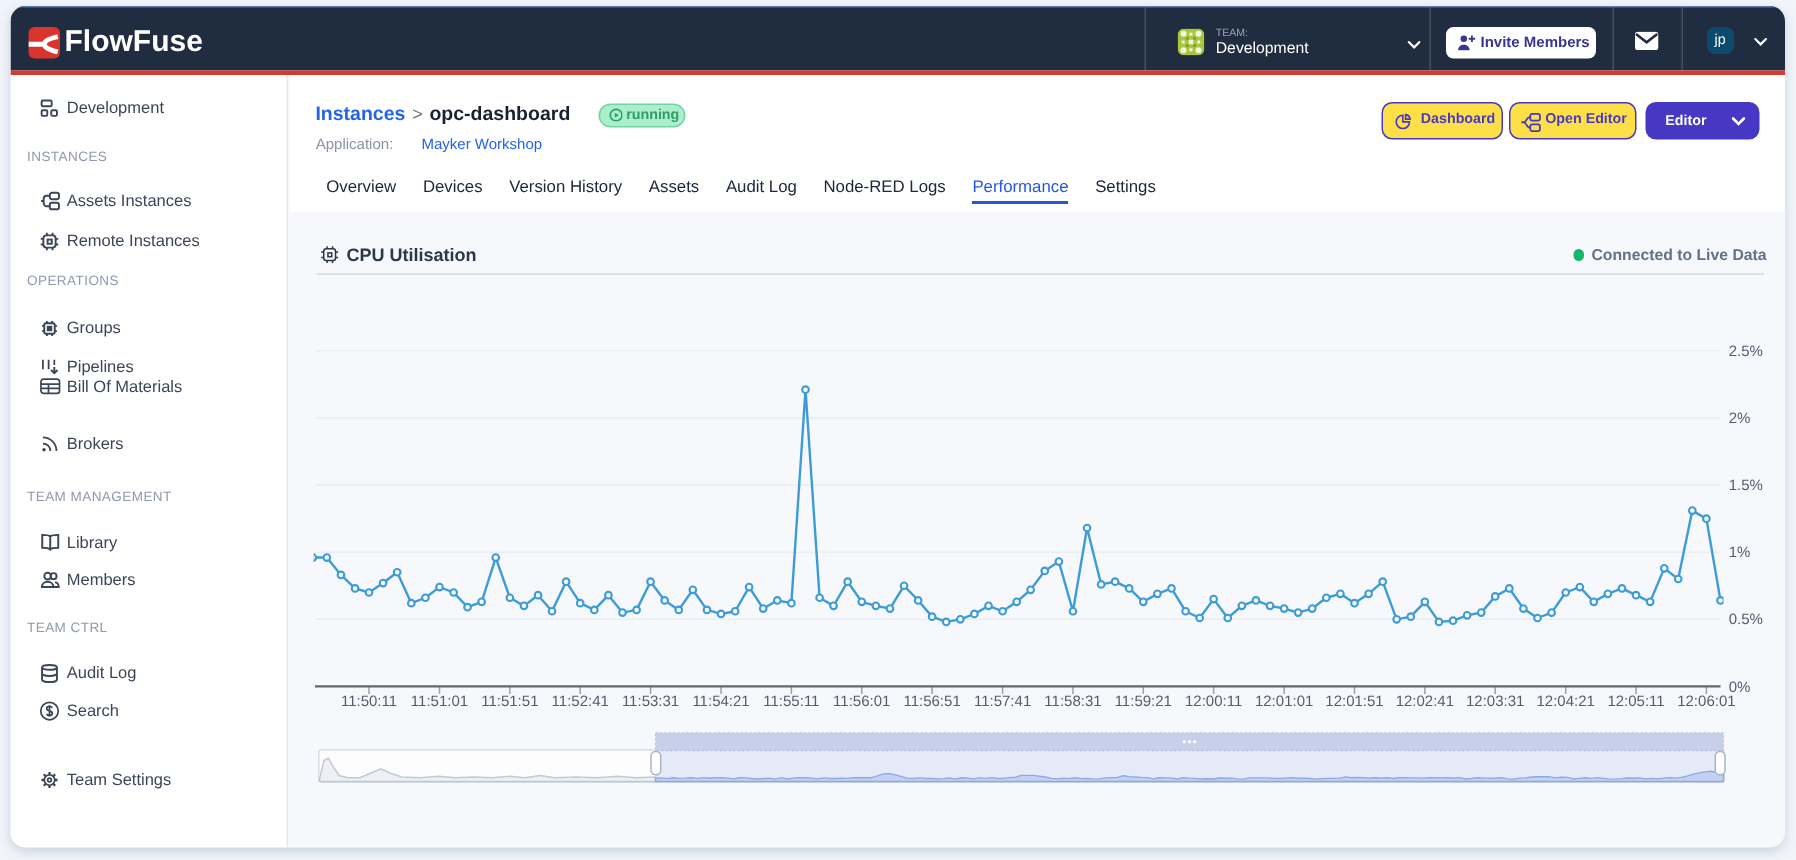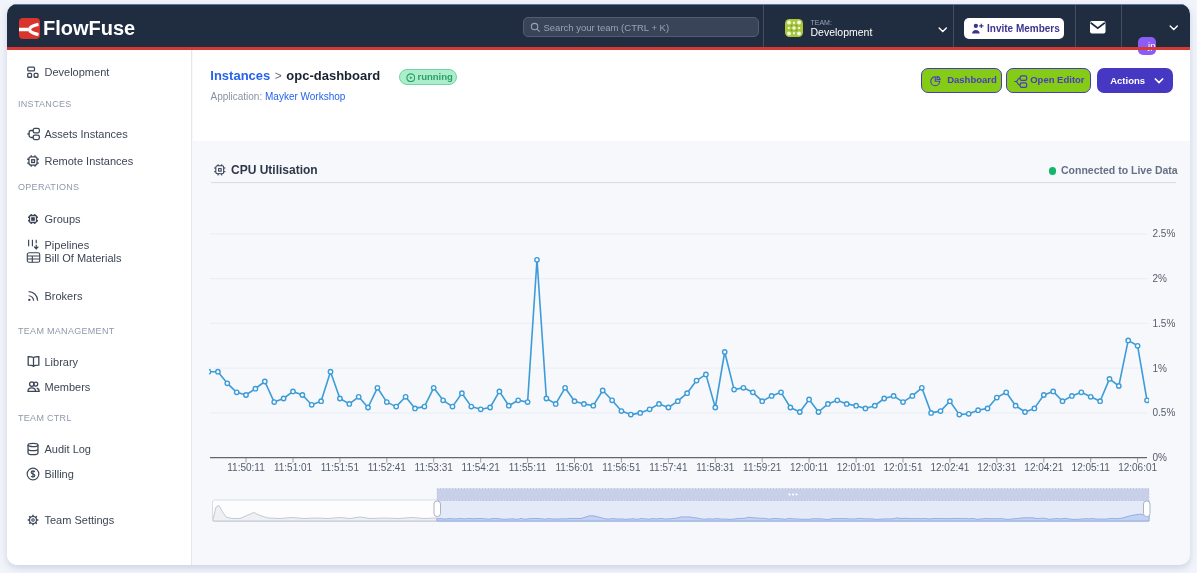--- a/index.html
+++ b/index.html
@@ -8,37 +8,37 @@
 #redline{position:absolute;left:0;top:43px;width:100%;height:2.5px;background:#d63b33;}
 .navsep{position:absolute;top:0;width:1px;height:43px;background:rgba(255,255,255,0.17);}
 #logo{position:absolute;left:12px;top:13px;width:21px;height:21px;background:#d9352c;border-radius:4px;}
 #logotx{position:absolute;left:36px;top:12px;color:#fff;font-size:20px;font-weight:bold;}
 #search{position:absolute;left:516px;top:12px;width:236px;height:20px;background:#3a4458;border:1px solid #525d72;border-radius:5px;color:#9aa3b3;font-size:9.5px;line-height:18px;}
 #search .ph{position:absolute;left:19.5px;top:0.5px;}
 #teamav{position:absolute;left:778px;top:14.3px;width:18px;height:17.5px;border-radius:4.5px;overflow:hidden;}
 .tlabel{position:absolute;left:803.5px;top:13.5px;color:#9aa3b3;font-size:7px;}
 .tname{position:absolute;left:803.5px;top:20.5px;color:#fff;font-size:10.5px;font-weight:normal;}
 #invite{position:absolute;left:957px;top:12.5px;width:100px;height:21px;background:#fff;border-radius:5px;color:#3b3590;font-size:10px;font-weight:bold;line-height:21px;}
-#jp{position:absolute;left:1131px;top:13.4px;width:17.5px;height:17.5px;border-radius:5px;background:#8b5cf6;color:#fff;font-size:9.5px;text-align:right;line-height:17.5px;margin-top:19px;}
+#jp{position:absolute;left:1131px;top:13.4px;width:17.5px;height:17.5px;border-radius:5px;background:#0c4a6e;color:#fff;font-size:9.5px;text-align:center;line-height:17.5px;}
 #sidebar{position:absolute;left:0;top:45.5px;width:184.5px;height:515.5px;background:#fff;border-right:1px solid #e4e7ee;}
 .sitem{position:absolute;left:19px;height:16px;line-height:16px;color:#3c4656;font-size:11px;white-space:nowrap;}
 .sitem svg{position:absolute;left:0px;top:50%;margin-top:-7px;}
 .sitem span{margin-left:18.5px;}
 .shead{position:absolute;left:11px;color:#8f99ab;font-size:9px;letter-spacing:0.3px;white-space:nowrap;}
 #header{position:absolute;left:185.5px;top:45.5px;width:997.5px;height:91px;background:#fff;}
 #crumbs{position:absolute;left:17.8px;top:18px;font-size:13px;font-weight:bold;color:#182230;}
 #crumbs .lk{color:#2563eb;}
 #crumbs .sep{color:#6b7280;font-weight:normal;padding:0 4.5px;font-size:12px;}
 #runpill{position:absolute;left:206.5px;top:19.5px;height:16px;padding:0 3.5px 0 5.5px;background:#aaeeca;border:1px solid #72d3a4;border-radius:8.5px;color:#2f9e6a;font-size:9.5px;line-height:14.5px;font-weight:bold;}
 #appline{position:absolute;left:18px;top:41.5px;font-size:10px;color:#8a92a3;}
-#appline a{color:#2563eb;}
+#appline a{color:#2563eb;margin-left:16px;}
 #tabs{position:absolute;left:25px;top:69px;font-size:11.2px;color:#202939;white-space:nowrap;}
 #tabs span{display:inline-block;margin-right:17.8px;padding-bottom:3px;}
 #tabs .act{color:#2457e0;border-bottom:2.5px solid #2457e0;}
-.btn{position:absolute;top:18.5px;height:25.4px;border:1.3px solid #4b3ac0;border-radius:7px;background:#84cc16;color:#4b3ac0;font-size:9.5px;font-weight:bold;line-height:22.8px;white-space:nowrap;}
+.btn{position:absolute;top:18.5px;height:25.4px;border:1.3px solid #4b3ac0;border-radius:7px;background:#fde047;color:#4b3ac0;font-size:9.5px;font-weight:bold;line-height:22.8px;white-space:nowrap;}
 #actions{position:absolute;left:904.2px;top:18.5px;width:76px;height:25.4px;background:#4638c2;border-radius:7px;color:#fff;font-size:9.5px;font-weight:bold;line-height:25.4px;white-space:nowrap;}
 #ctitle{position:absolute;left:206px;top:158.5px;color:#2e3649;font-size:12px;font-weight:bold;white-space:nowrap;}
 #ctitle svg{vertical-align:-2.5px;margin-right:4.5px;}
 #conn{position:absolute;left:1041.5px;top:160px;color:#667085;font-size:10.5px;white-space:nowrap;font-weight:bold;}
 #conn .dot{display:inline-block;width:7.5px;height:7.5px;border-radius:4px;background:#12b76a;margin-right:5px;vertical-align:-0.5px;}
 svg.chart text{font-family:"Liberation Sans",sans-serif;}
 </style></head>
 <body>
 <div id="card">
  <div id="sidebar">
@@ -87,68 +87,62 @@
           <path d="M17.5 13.8c2.5.6 4.2 2.7 4.2 5.7h-6"></path>
         </svg><span>Members</span></div>
       <div class="shead" style="top:363.3px">TEAM CTRL</div>
       <div class="sitem" style="top:391.2px"><svg width="14" height="14" viewBox="0 0 24 24" fill="none" stroke="#3c4656" stroke-width="2.2">
           <ellipse cx="12" cy="5" rx="8.5" ry="2.8"></ellipse>
           <path d="M3.5 5v7c0 1.5 3.8 2.8 8.5 2.8s8.5-1.3 8.5-2.8V5 M3.5 12v7c0 1.5 3.8 2.8 8.5 2.8s8.5-1.3 8.5-2.8v-7"></path>
         </svg><span>Audit Log</span></div>
       <div class="sitem" style="top:416.4px"><svg width="14" height="14" viewBox="0 0 24 24" fill="none" stroke="#3c4656" stroke-width="2">
           <circle cx="12" cy="12" r="10"></circle>
           <path d="M12 5.5v13 M15.2 8.2c-.8-1-1.9-1.5-3.2-1.5-1.8 0-3.2 1-3.2 2.6 0 3.4 6.4 1.9 6.4 5.3 0 1.6-1.4 2.6-3.2 2.6-1.3 0-2.6-.6-3.4-1.6"></path>
-        </svg><span>Billing</span></div>
+        </svg><span>Search</span></div>
       <div class="sitem" style="top:462px"><svg width="14" height="14" viewBox="0 0 24 24" fill="none" stroke="#3c4656" stroke-width="2">
           <circle cx="12" cy="12" r="6"></circle>
           <circle cx="12" cy="12" r="2.1"></circle>
           <g stroke-width="2.6">
             <path d="M12 6V2.8 M12 21.2V18 M6 12H2.8 M21.2 12H18 M7.76 7.76 L5.5 5.5 M18.5 18.5l-2.26-2.26 M7.76 16.24 L5.5 18.5 M18.5 5.5l-2.26 2.26"></path>
           </g>
         </svg><span>Team Settings</span></div>
     </div>
  <div id="header">
   <div id="crumbs"><span class="lk">Instances</span><span class="sep">&gt;</span>opc-dashboard</div>
   <div id="runpill"><svg style="vertical-align:-2px;margin-right:2.5px" width="9.5" height="9.5" viewBox="0 0 10 10" fill="none" stroke="#2f9e6a">
           <circle cx="5" cy="5" r="4.1" stroke-width="1.2"></circle>
           <path d="M4.1 3.3 L6.9 5 L4.1 6.7 Z" fill="#2f9e6a" stroke="none"></path>
         </svg>running</div>
   <div id="appline">Application: <a>Mayker Workshop</a></div>
+  <div id="tabs"><span>Overview</span><span>Devices</span><span>Version History</span><span>Assets</span><span>Audit Log</span><span>Node-RED Logs</span><span class="act">Performance</span><span>Settings</span></div>
   <div class="btn" style="left:728.7px;width:81px;"><svg style="position:absolute;left:7px;top:5.5px" width="12.5" height="12.5" viewBox="0 0 24 24" fill="none" stroke="#4b3ac0" stroke-width="2.1">
           <path d="M12 3.5 a8.5 8.5 0 1 0 8.5 8.5 h-8.5 Z"></path>
           <path d="M15.5 2.8 a6.5 6.5 0 0 1 5.7 5.7 h-5.7 Z" fill="none"></path>
         </svg><span style="margin-left:25px">Dashboard</span></div>
   <div class="btn" style="left:813.7px;width:84.8px;"><svg style="position:absolute;left:7px;top:5.5px" width="13.5" height="13" viewBox="0 0 24 23" fill="none" stroke="#4b3ac0" stroke-width="2.1">
           <rect x="11" y="1.5" width="11.5" height="8" rx="2.5"></rect>
           <rect x="11" y="14" width="11.5" height="8" rx="2.5"></rect>
           <path d="M11 5.5 C5.5 5.5 7.5 11.5 2.8 11.5 M11 18 C5.5 18 7.5 11.5 2.8 11.5 M2.8 11.5 H0.5"></path>
         </svg><span style="margin-left:23px">Open Editor</span></div>
-  <div id="actions"><span style="margin-left:13.5px">Actions</span><svg style="position:absolute;left:57px;top:9px" width="10" height="8" viewBox="0 0 12 10" fill="none" stroke="#fff" stroke-width="2.2" stroke-linecap="round">
+  <div id="actions"><span style="margin-left:13.5px">Editor</span><svg style="position:absolute;left:57px;top:9px" width="10" height="8" viewBox="0 0 12 10" fill="none" stroke="#fff" stroke-width="2.2" stroke-linecap="round">
           <path d="M1.5 2.5 L6 7 L10.5 2.5"></path>
         </svg></div>
  </div>
  <div id="nav">
   <div id="logo"><svg width="21" height="21" viewBox="0 0 21 21">
           <g fill="none" stroke="#fff" stroke-width="3.3">
             <path d="M0 11.5 H9"></path>
             <path d="M19.5 6.4 C12 8.1 10.5 10 10.5 11.5 C10.5 13 12 14.9 19.5 16.6"></path>
           </g>
         </svg></div>
   <div id="logotx">FlowFuse</div>
   <div class="navsep" style="left:756px"></div>
   <div class="navsep" style="left:946px"></div>
   <div class="navsep" style="left:1068px"></div>
   <div class="navsep" style="left:1114px"></div>
-  <div id="search">
-        <svg style="position:absolute;left:5.5px;top:4px" width="11" height="11" viewBox="0 0 24 24" fill="none" stroke="#9aa3b3" stroke-width="2.4">
-          <circle cx="10" cy="10" r="7"></circle>
-          <line x1="15.5" y1="15.5" x2="21" y2="21"></line>
-        </svg>
-        <span class="ph">Search your team (CTRL + K)</span>
-      </div>
   <div id="teamav"><svg width="18" height="18" viewBox="0 0 18 18">
           <rect width="18" height="18" fill="#a9c73c"></rect>
           <g fill="#f2f7e2">
             <circle cx="4" cy="3.5" r="2"></circle>
             <circle cx="14" cy="3.5" r="2"></circle>
             <circle cx="4" cy="14.5" r="2"></circle>
             <circle cx="14" cy="14.5" r="2"></circle>
             <rect x="7.5" y="7.5" width="3" height="3"></rect>
             <rect x="2.8" y="8" width="2" height="2"></rect>
             <rect x="13.2" y="8" width="2" height="2"></rect>

